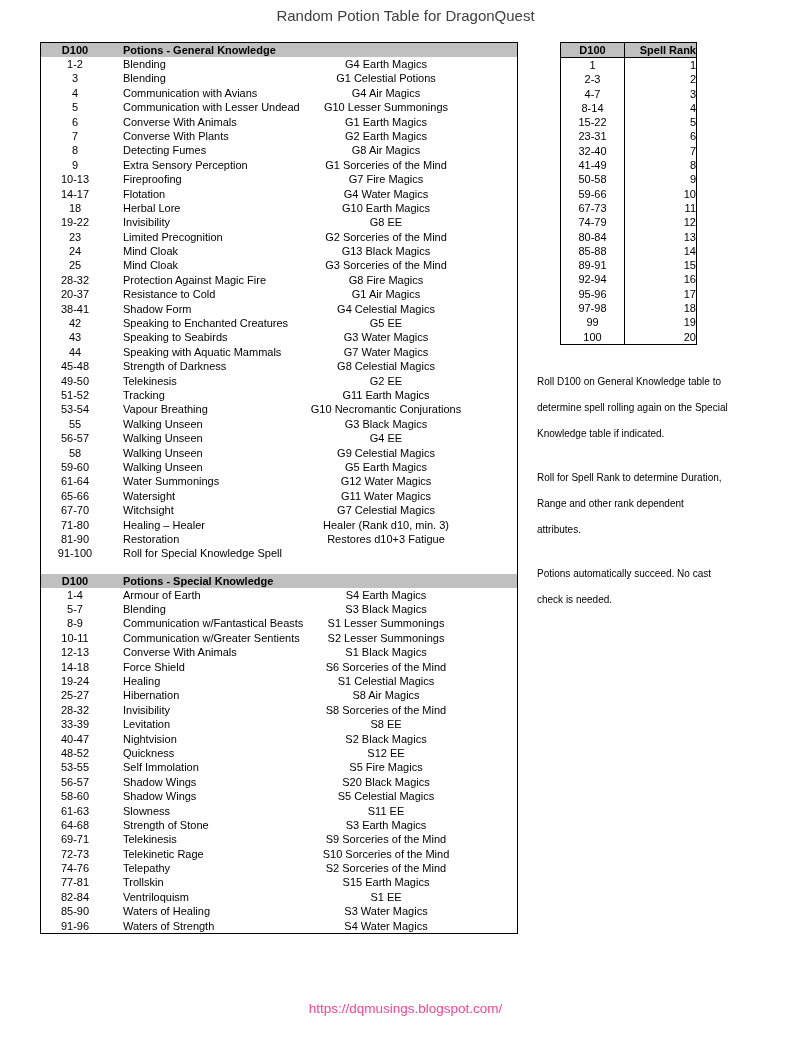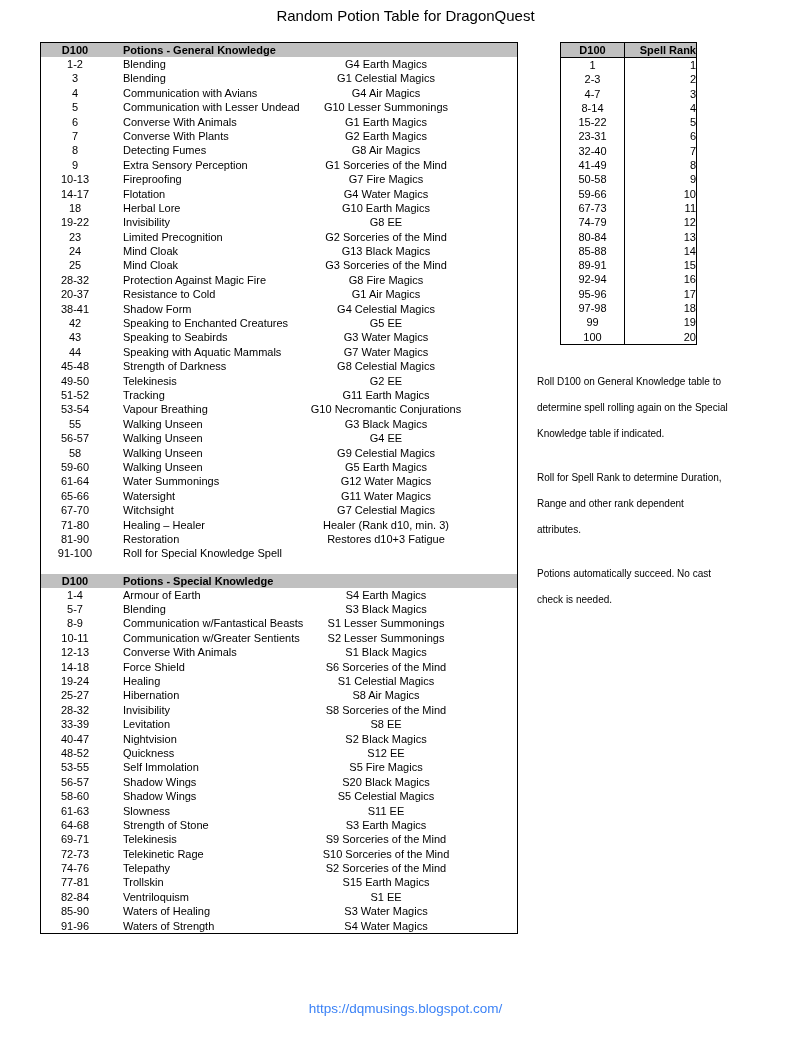--- a/index.html
+++ b/index.html
@@ -11,21 +11,21 @@
     background: #ffffff;
     font-family: "Liberation Sans", sans-serif;
     color: #000000;
     overflow: hidden;
   }
   .title {
     position: absolute;
     top: 7px; left: 0; width: 100%;
     text-align: center;
     font-size: 15px;
-    color: #000000;
+    color: #404040;
   }
   
   .left-table {
     position: absolute;
     left: 40px; top: 42px;
     width: 478px;
     border: 1px solid #000000;
     background: #ffffff;
   }
   .thead {
@@ -85,21 +85,21 @@
     margin-bottom: 18px;
   }
   
   .footer {
     position: absolute;
     top: 1001px; left: 0; width: 100%;
     text-align: center;
     font-size: 13.5px;
   }
   .footer a {
-    color: #3b82f6;
+    color: #ec4899;
     text-decoration: none;
     cursor: pointer;
   }
 </style>
 </head>
 <body>
 
 <div class="page">
 
   <div class="title">Random Potion Table for DragonQuest</div>
@@ -113,21 +113,21 @@
       </div>
       <div id="general-body">
           <div class="trow">
             <div class="c-d100">1-2</div>
             <div class="c-potion">Blending</div>
             <div class="c-magic">G4 Earth Magics</div>
           </div>
           <div class="trow">
             <div class="c-d100">3</div>
             <div class="c-potion">Blending</div>
-            <div class="c-magic">G1 Celestial Magics</div>
+            <div class="c-magic">G1 Celestial Potions</div>
           </div>
           <div class="trow">
             <div class="c-d100">4</div>
             <div class="c-potion">Communication with Avians</div>
             <div class="c-magic">G4 Air Magics</div>
           </div>
           <div class="trow">
             <div class="c-d100">5</div>
             <div class="c-potion">Communication with Lesser Undead</div>
             <div class="c-magic">G10 Lesser Summonings</div>

